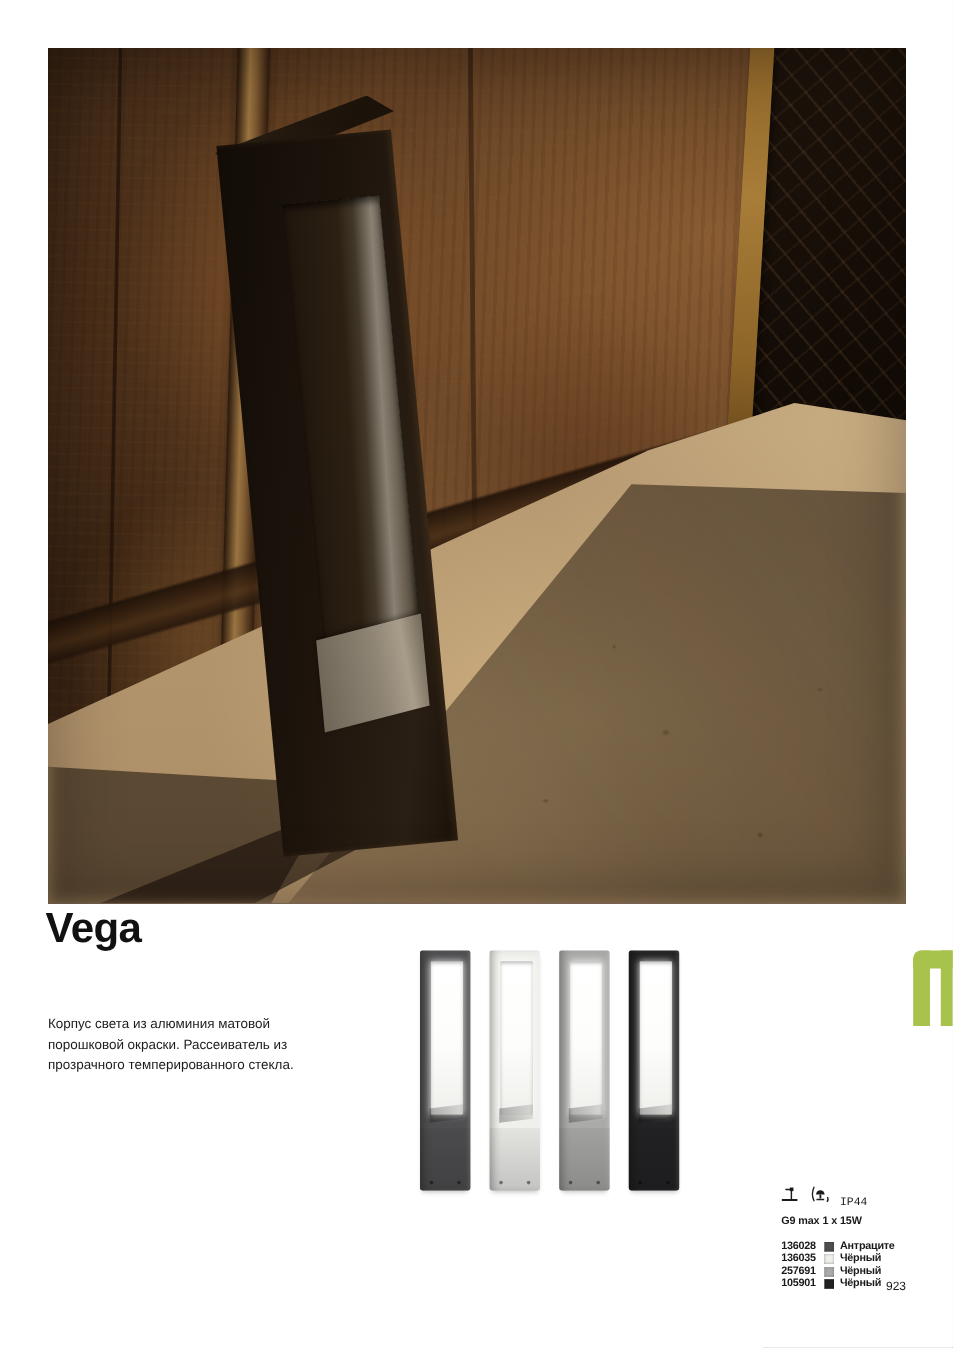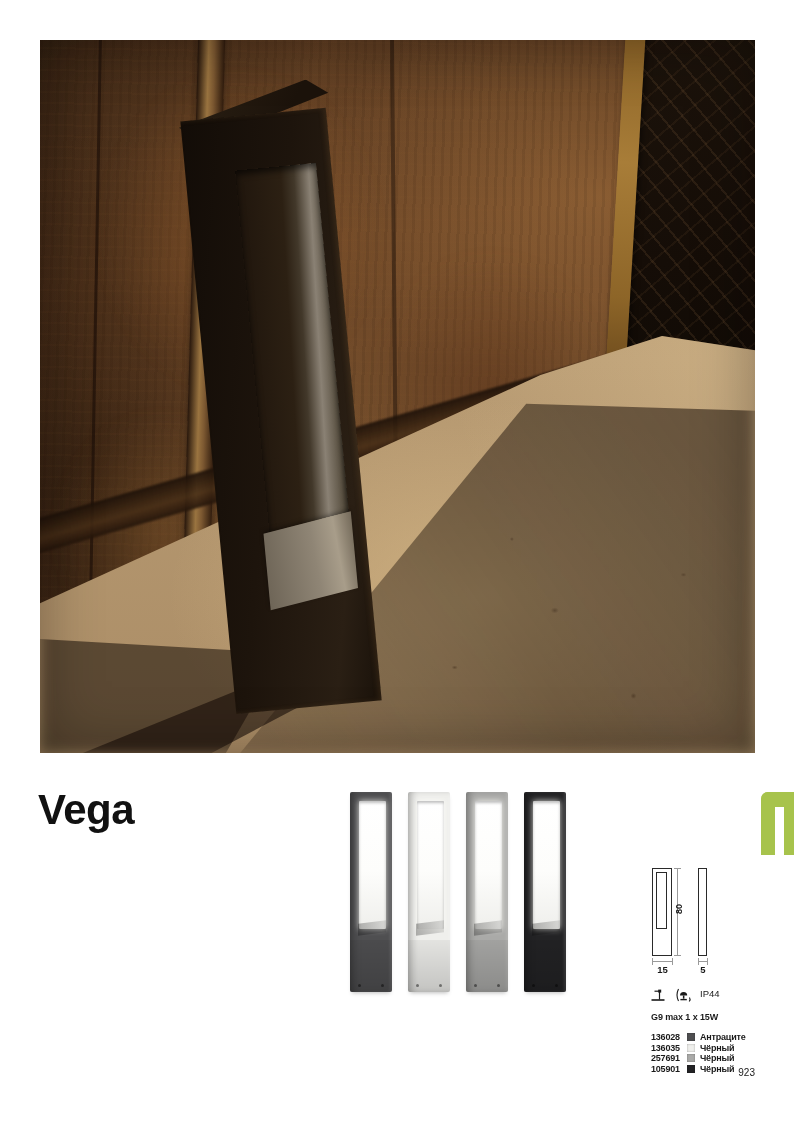--- a/index.html
+++ b/index.html
@@ -77,21 +77,21 @@
     box-shadow:inset -3px 0 5px rgba(140,100,55,0.18); }
   .bf-window { position:absolute; left:34%; right:10%; top:9%; height:63%;
     background:linear-gradient(92deg, #20160d 0%, #2c2013 48%, #42382a 62%, #8a8174 78%, #5c5344 93%, #3a3226 100%);
     box-shadow:inset 0 4px 6px rgba(0,0,0,0.6); }
   .bf-reflector { position:absolute; left:30%; right:9%; top:69%; height:13%; transform:skewY(-9deg);
     background:linear-gradient(85deg, #6e6557 0%, #8f8575 55%, #a89d8a 80%, #746a5a 100%);
     box-shadow:0 -2px 4px rgba(0,0,0,0.35); }
   .photo-vignette { position:absolute; inset:0; box-shadow:inset 0 0 60px rgba(10,5,2,0.35); pointer-events:none; }
 
   
-  .title { position:absolute; left:38px; top:786px; font-size:42px; font-weight:700; letter-spacing:-0.5px; color:#111; }
+  .title { position:absolute; left:38px; top:754px; font-size:35px; font-weight:700; letter-spacing:-0.5px; color:#111; }
   .desc { position:absolute; left:40px; top:846px; width:215px; font-size:11.2px; line-height:16.8px; color:#1c1c1c; }
 
   
   .thumbs { position:absolute; left:345px; top:790px; width:232px; height:208px; }
   .thumb { position:absolute; top:2px; width:42px; height:200px; background:var(--body,#888); border-radius:2px;
     box-shadow:inset 6px 0 8px -4px rgba(0,0,0,0.35), inset -2px 0 3px rgba(255,255,255,0.12), 0 3px 4px -2px rgba(0,0,0,0.25); }
   .thumb-window { position:absolute; left:9px; right:6px; top:9px; height:128px; border-radius:1px;
     background:linear-gradient(180deg, #ffffff 0%, #fdfdfb 55%, #efefec 100%);
     box-shadow:inset 0 2px 3px rgba(0,0,0,0.25), 0 0 6px rgba(255,255,250,0.8); }
   .thumb-reflector { position:absolute; left:8px; right:6px; top:130px; height:12px; transform:skewY(-7deg);
@@ -114,27 +114,27 @@
   .dim-h1::before, .dim-h1::after { content:""; position:absolute; top:-3px; width:1px; height:7px; background:#9a9a9a; }
   .dim-h1::before { left:0; } .dim-h1::after { right:0; }
   .lbl-15 { position:absolute; left:6px; top:102px; width:21px; text-align:center; font-size:9.5px; font-weight:700; }
   .dv-side { position:absolute; left:52px; top:6px; width:9px; height:88px; border:1px solid #2a2a2a; background:#fff; }
   .dim-h2 { position:absolute; left:52px; top:99px; width:10px; height:1px; background:#9a9a9a; }
   .dim-h2::before, .dim-h2::after { content:""; position:absolute; top:-3px; width:1px; height:7px; background:#9a9a9a; }
   .dim-h2::before { left:0; } .dim-h2::after { right:0; }
   .lbl-5 { position:absolute; left:52px; top:102px; width:10px; text-align:center; font-size:9.5px; font-weight:700; }
 
   
-  .icon-row { position:absolute; left:651px; top:988px; display:flex; align-items:flex-start; gap:7px; }
+  .icon-row { position:absolute; left:651px; top:988px; display:flex; align-items:flex-end; gap:7px;font-family:Liberation Mono, monospace; }
   .ip-label { font-size:9.5px; color:#1a1a1a; }
   .lamp-spec { position:absolute; left:651px; top:1012px; font-size:9px; font-weight:700; letter-spacing:-0.1px; }
 
   
   .codes { position:absolute; left:651px; top:1032px; font-size:9px; font-weight:700; }
-  .code-row { display:flex; align-items:center; height:10.5px; }
+  .code-row { display:flex; align-items:flex-end; height:10.5px; }
   .code-num { width:36px; letter-spacing:-0.2px; }
   .swatch { width:8px; height:8px; margin-right:5px; box-shadow:inset 0 0 2px rgba(0,0,0,0.35); }
   .code-name { letter-spacing:-0.2px; }
 
   
   .tab { position:absolute; left:758px; top:792px; width:44px; height:63px; }
   .tab-bar-l { position:absolute; left:3px; top:0; width:14px; height:63px; background:var(--tab,#a7c34c); border-radius:7px 0 0 0; }
   .tab-bar-r { position:absolute; left:26px; top:0; width:18px; height:63px; background:var(--tab,#a7c34c); }
   .tab-bar-t { position:absolute; left:3px; top:0; width:41px; height:15px; background:var(--tab,#a7c34c); border-radius:7px 0 0 0; }
   .page-num { position:absolute; left:700px; top:1067px; width:55px; text-align:right; font-size:10px; color:#1a1a1a; }
@@ -165,20 +165,21 @@
       <div class="bf-top"></div>
       <div class="bf-frame">
         <div class="bf-window"></div>
         <div class="bf-reflector"></div>
       </div>
     </div>
     <div class="photo-vignette"></div>
   </div>
 
   <div class="title">Vega</div>
+  <div class="desc">Корпус света из алюминия матовой порошковой окраски. Рассеиватель из прозрачного темперированного стекла.</div>
 
   <div class="thumbs">
     <div class="thumb t1" style="--body: #4f4f51;">
       <div class="thumb-window"></div>
       <div class="thumb-reflector"></div>
       <div class="thumb-base"></div>
       <div class="thumb-screws">
           <span class="screw"></span>
           <span class="screw"></span>
         </div>
@@ -205,32 +206,20 @@
       <div class="thumb-window"></div>
       <div class="thumb-reflector"></div>
       <div class="thumb-base"></div>
       <div class="thumb-screws">
           <span class="screw"></span>
           <span class="screw"></span>
         </div>
     </div>
   </div>
 
-  <div class="drawing">
-    <div class="dv-front">
-      <div class="dv-front-in"></div>
-    </div>
-    <div class="dim-v"></div>
-    <div class="lbl-80">80</div>
-    <div class="dim-h1"></div>
-    <div class="lbl-15">15</div>
-    <div class="dv-side"></div>
-    <div class="dim-h2"></div>
-    <div class="lbl-5">5</div>
-  </div>
 
   <div class="icon-row">
     <span>
       <svg width="16" height="14" viewBox="0 0 16 14">
         <line x1="0.5" y1="12" x2="13.5" y2="12" stroke="#1a1a1a" stroke-width="1.6"></line>
         <line x1="8.5" y1="3" x2="8.5" y2="11.5" stroke="#1a1a1a" stroke-width="1.2"></line>
         <line x1="3.5" y1="3.2" x2="8.5" y2="3.2" stroke="#1a1a1a" stroke-width="1.2"></line>
         <rect x="7.2" y="1.6" width="3" height="3" fill="#1a1a1a"></rect>
       </svg>
     </span>

